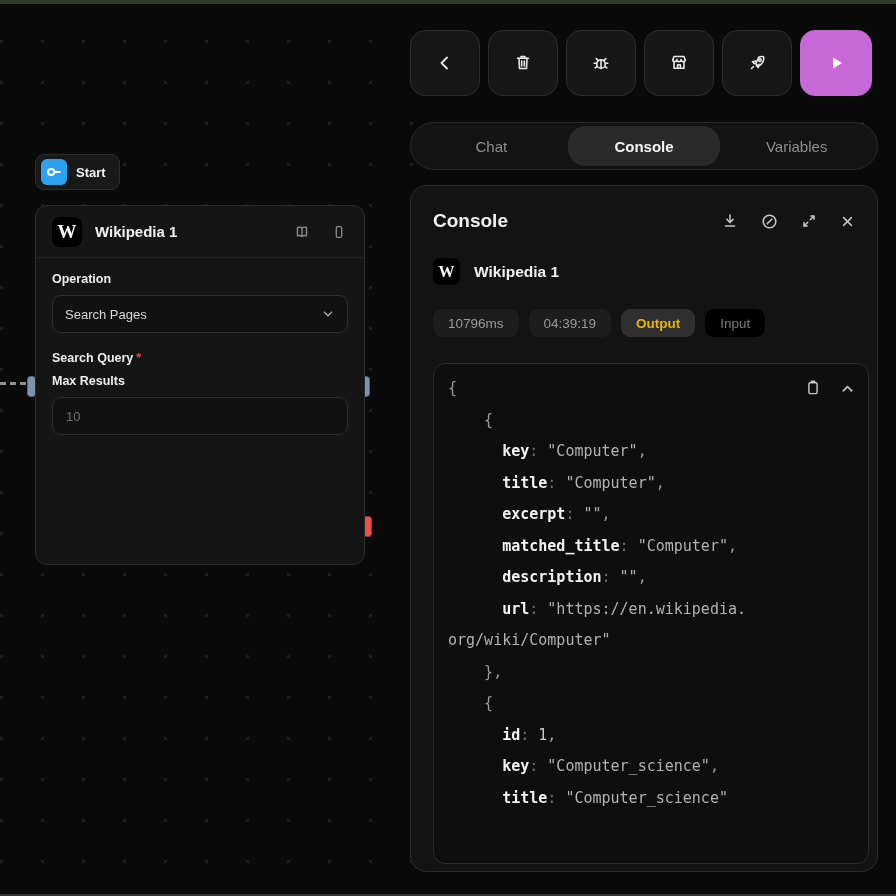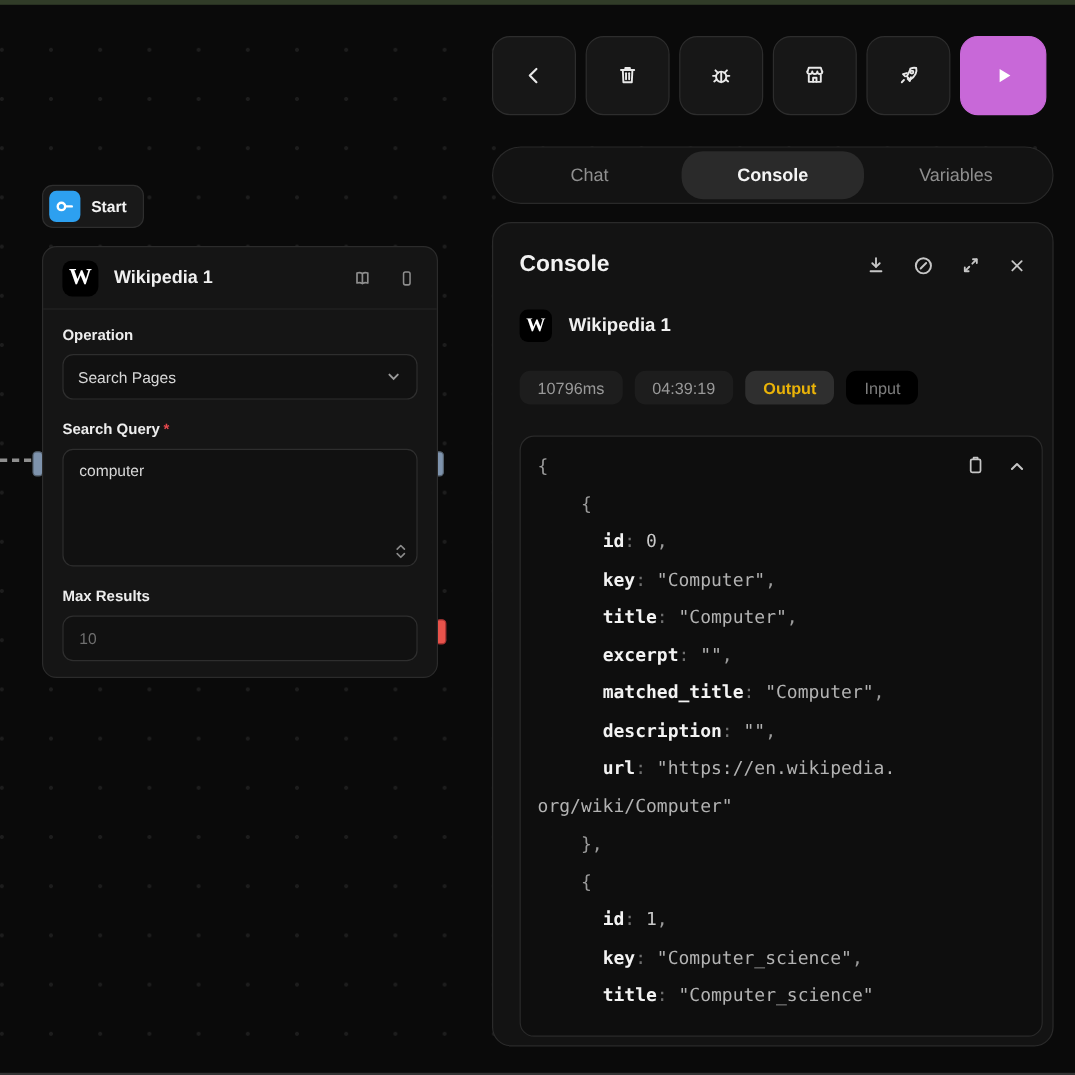--- a/index.html
+++ b/index.html
@@ -134,29 +134,20 @@
       <div class="select-box">
         <span>Search Pages</span>
         <svg width="14" height="14" viewBox="0 0 14 14" fill="none" stroke="#9a9a9a" stroke-width="1.6" stroke-linecap="round">
           <path d="M3.5 5.2 L7 8.8 L10.5 5.2"></path>
         </svg>
       </div>
 
       <div class="field-label">
         <span>Search Query</span><span class="req">*</span>
       </div>
-      <div class="textarea-box">
-        <textarea spellcheck="false" style="">computer</textarea>
-        <span class="resize-glyph">
-          <svg width="10" height="13" viewBox="0 0 10 13" fill="none" stroke="#8a8a8a" stroke-width="1.4" stroke-linecap="round" stroke-linejoin="round">
-            <path d="M2 4.6 L5 1.6 L8 4.6"></path>
-              <path d="M2 8.4 L5 11.4 L8 8.4"></path>
-          </svg>
-        </span>
-      </div>
 
       <div class="field-label">Max Results</div>
       <input class="text-input" type="text" placeholder="10" style="">
     </div>
   </div>
 
   <div class="toolbar">
     <div class="tool-btn">
       <svg width="22" height="22" viewBox="0 0 22 22" fill="none" stroke="#e8e8e8" stroke-width="1.8" stroke-linecap="round" stroke-linejoin="round">
         <path d="M13 5.5 L7.5 11 L13 16.5"></path>
@@ -269,21 +260,20 @@
         </span>
         <span>
           <svg width="17" height="15" viewBox="0 0 18 16" fill="none" stroke="#c6c6c6" stroke-width="1.8" stroke-linecap="round" stroke-linejoin="round">
             <path d="M4.5 10.5 L9 6 L13.5 10.5"></path>
           </svg>
         </span>
       </div>
       <div class="code-area">
           <div class="code-line"><span class="tok-pun">{</span></div>
           <div class="code-line"><span class="tok-pun">    {</span></div>
-          <div class="code-line"><span class="tok-pun">      </span><span class="tok-key">id</span><span class="tok-col">: </span><span class="tok-num">0</span><span class="tok-pun">,</span></div>
           <div class="code-line"><span class="tok-pun">      </span><span class="tok-key">key</span><span class="tok-col">: </span><span class="tok-str">"Computer"</span><span class="tok-pun">,</span></div>
           <div class="code-line"><span class="tok-pun">      </span><span class="tok-key">title</span><span class="tok-col">: </span><span class="tok-str">"Computer"</span><span class="tok-pun">,</span></div>
           <div class="code-line"><span class="tok-pun">      </span><span class="tok-key">excerpt</span><span class="tok-col">: </span><span class="tok-str">""</span><span class="tok-pun">,</span></div>
           <div class="code-line"><span class="tok-pun">      </span><span class="tok-key">matched_title</span><span class="tok-col">: </span><span class="tok-str">"Computer"</span><span class="tok-pun">,</span></div>
           <div class="code-line"><span class="tok-pun">      </span><span class="tok-key">description</span><span class="tok-col">: </span><span class="tok-str">""</span><span class="tok-pun">,</span></div>
           <div class="code-line"><span class="tok-pun">      </span><span class="tok-key">url</span><span class="tok-col">: </span><span class="tok-str">"https://en.wikipedia.</span></div>
           <div class="code-line"><span class="tok-str">org/wiki/Computer"</span></div>
           <div class="code-line"><span class="tok-pun">    },</span></div>
           <div class="code-line"><span class="tok-pun">    {</span></div>
           <div class="code-line"><span class="tok-pun">      </span><span class="tok-key">id</span><span class="tok-col">: </span><span class="tok-num">1</span><span class="tok-pun">,</span></div>

